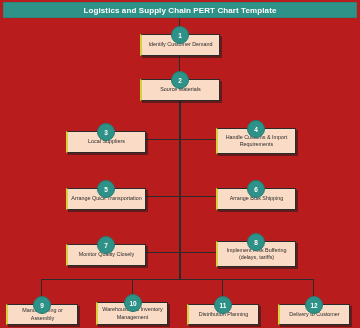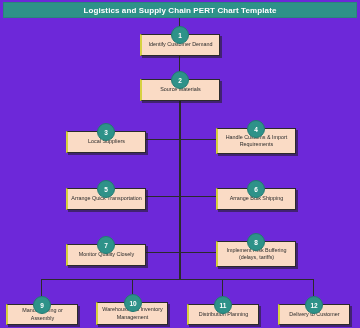--- a/index.html
+++ b/index.html
@@ -7,21 +7,21 @@
     padding: 0;
     background: #ffffff;
   }
   body {
     font-family: "Liberation Sans", sans-serif;
   }
   #canvas {
     position: relative;
     width: 360px;
     height: 328px;
-    background: #6d28d9;
+    background: #b91c1c;
     overflow: hidden;
   }
 
   
   .title-bar {
     position: absolute;
     left: 3px;
     top: 2px;
     width: 354px;
     height: 16px;

